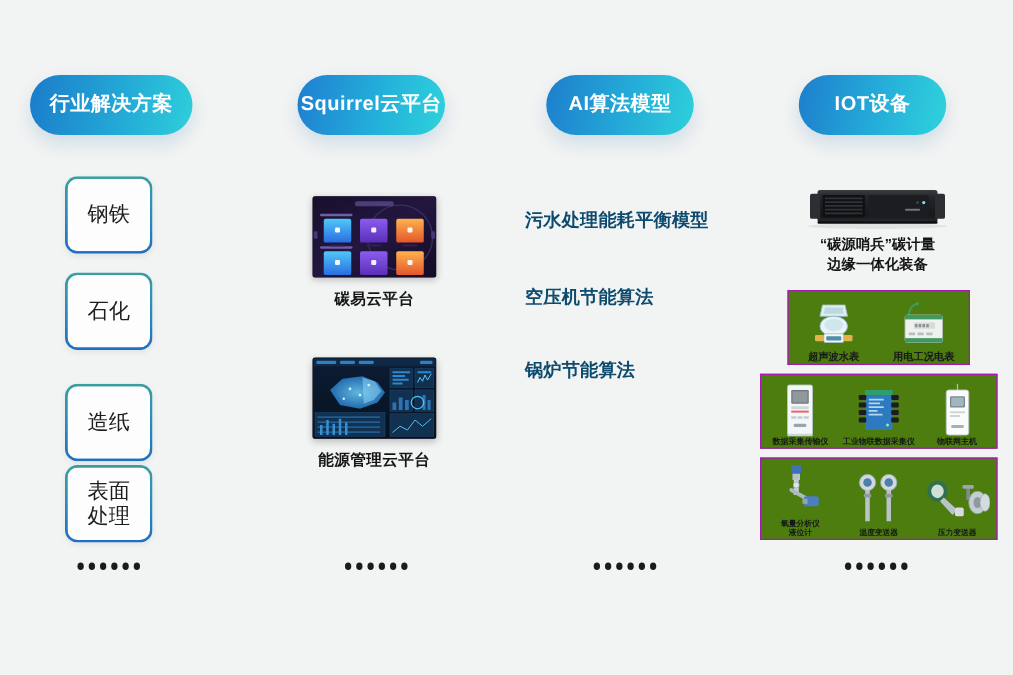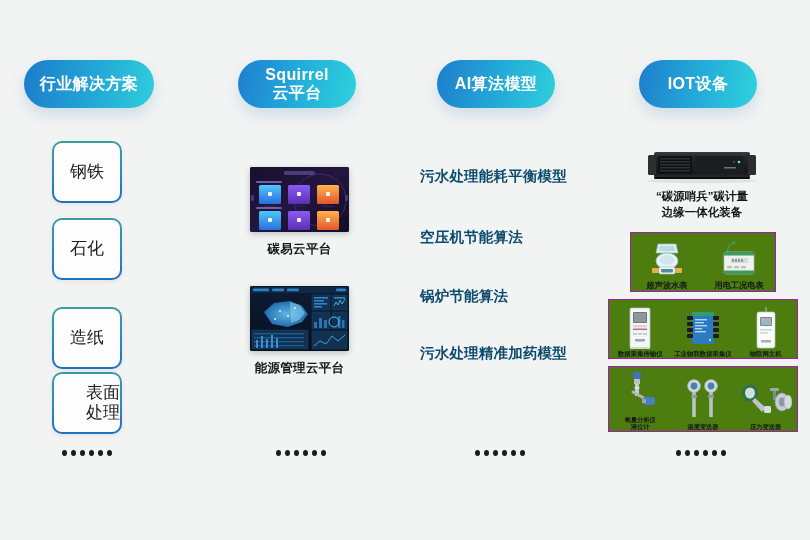--- a/index.html
+++ b/index.html
@@ -47,21 +47,21 @@
   .pill-2 {
     left: 437px; width: 118px;
     font-size: 16px;
     background: linear-gradient(100deg, #1d7ecd 0%, #24abd8 55%, #2ed0db 100%);
   }
   .pill-3 {
     left: 639px; width: 118px;
     font-size: 16px;
     background: linear-gradient(100deg, #1d7ecd 0%, #25aed9 55%, #2fd3dd 100%);
   }
-  .pill-1 { flex-direction: column; }
+  .pill-1 { flex-direction: row; }
 
   
   .ind-box {
     position: absolute;
     left: 52px;
     width: 70px;
     height: 62px;
     border-radius: 10px;
     background: #fdfdfd;
     box-sizing: border-box;
@@ -76,21 +76,21 @@
     justify-content: center;
     text-align: center;
     font-size: 17px;
     color: #1d1d1d;
     line-height: 1.15;
     box-shadow: 0 2px 5px rgba(0,0,0,.06);
   }
   .ind-0 { top: 141px; justify-content: center; }
   .ind-1 { top: 218px; }
   .ind-2 { top: 307px; align-items: center; }
-  .ind-3 { top: 372px; justify-content: flex-end; }
+  .ind-3 { top: 372px; }
 
   
   .dots {
     position: absolute;
     top: 450px;
     display: flex;
     gap: 4px;
   }
   .dots span {
     display:block;
@@ -103,21 +103,21 @@
   .dots-2 { left: 475px; }
   .dots-3 { left: 676px; }
 
   
   .plat {
     position: absolute;
     left: 250px;
     width: 99px;
     text-align: center;
   }
-  .plat-0 { top: 157px; margin-top: 10px; }
+  .plat-0 { top: 157px; }
   .plat-1 { top: 286px; }
   .thumb {
     width: 99px; height: 65px;
     border-radius: 2px;
     box-shadow: 0 2px 6px rgba(0,0,0,.22);
     overflow: hidden;
     position: relative;
     background: #12091f;
   }
   .thumb svg { display:block; width: 100%; height: 100%; }
@@ -356,21 +356,20 @@
           <rect x="26" y="52" width="2" height="10"></rect>
         </g>
       </svg>
     </div>
     <div class="plat-label">能源管理云平台</div>
   </div>
 
   <div class="algo algo-0">污水处理能耗平衡模型</div>
   <div class="algo algo-1">空压机节能算法</div>
   <div class="algo algo-2">锅炉节能算法</div>
-  <div class="algo algo-3">污水处理精准加药模型</div>
 
   <div class="iot-hero">
     <svg class="hero-img" viewBox="0 0 192 36" aria-hidden="true">
       <defs>
         <linearGradient id="srvG" x1="0" y1="0" x2="0" y2="1">
           <stop offset="0%" stop-color="#3a3c40"></stop>
           <stop offset="22%" stop-color="#232529"></stop>
           <stop offset="78%" stop-color="#17181b"></stop>
           <stop offset="100%" stop-color="#2a2c30"></stop>
         </linearGradient>

